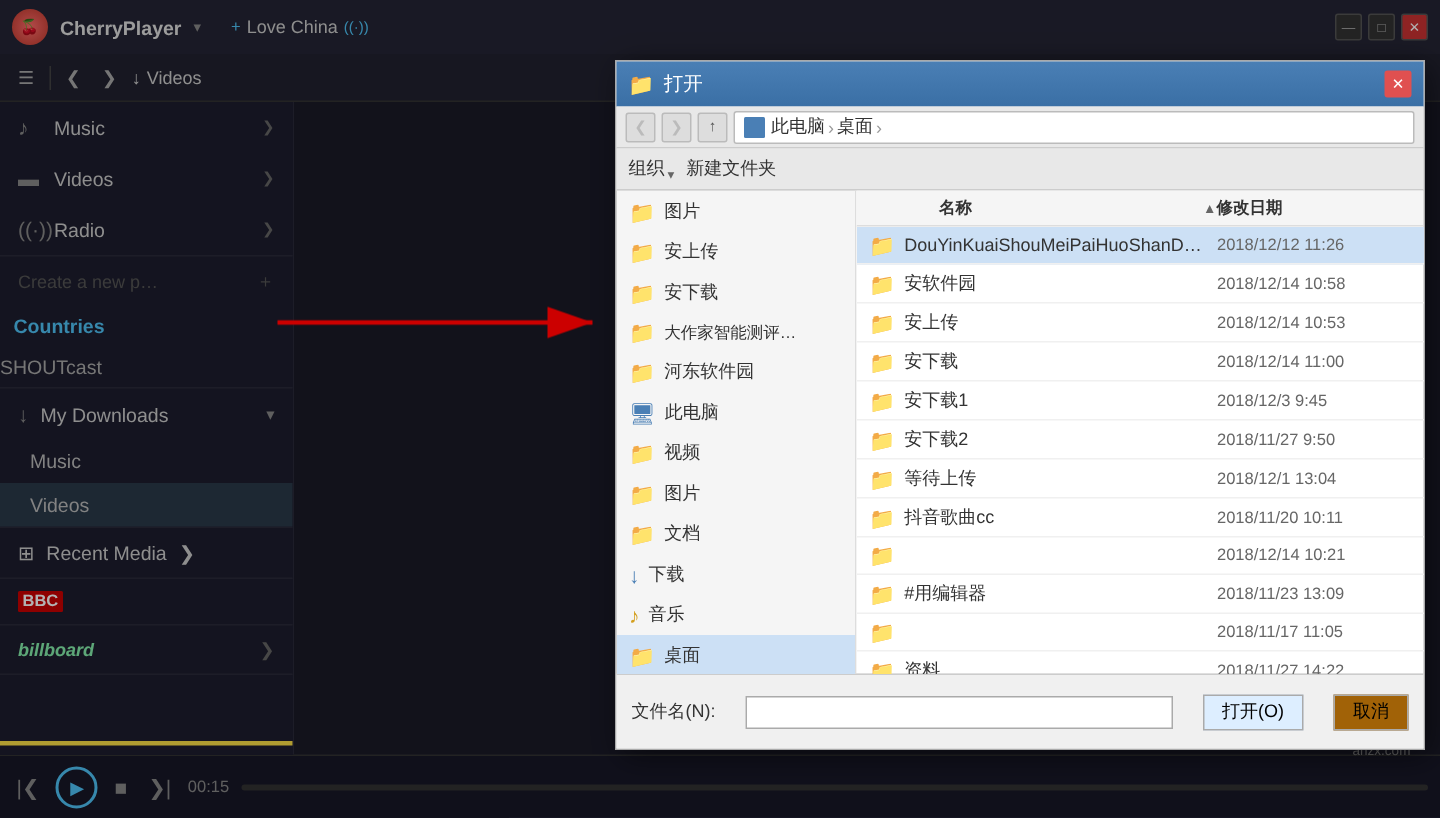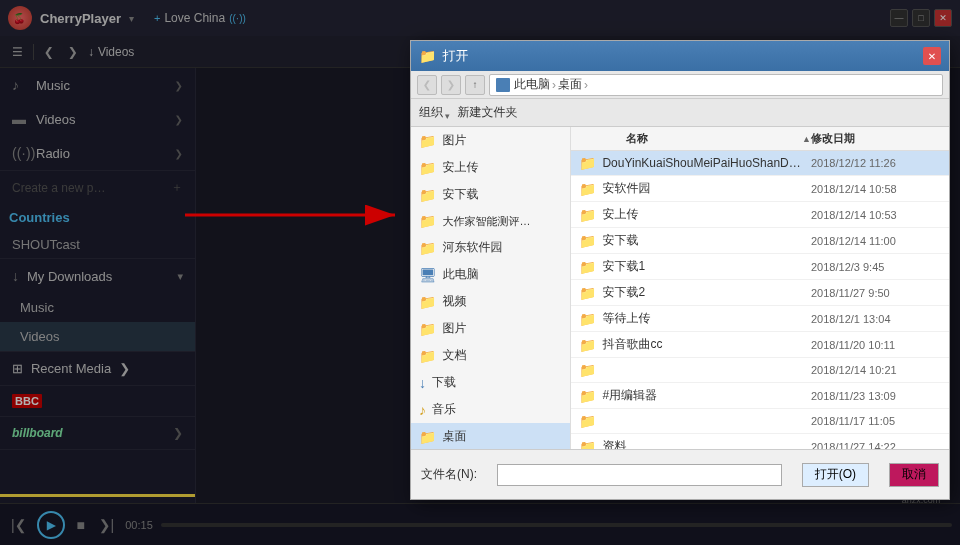--- a/index.html
+++ b/index.html
@@ -134,21 +134,21 @@
 
     .sidebar-countries {
       padding: 6px 9px;
       color: #4fc3f7;
       font-size: 13px;
       font-weight: 600;
       cursor: pointer;
     }
 
     .sidebar-shout {
-      padding: 6px 12px;
+      padding: 6px 0;
       color: #aaa;
       font-size: 13px;
       cursor: pointer;
     }
 
     .sidebar-downloads {
       display: flex;
       align-items: center;
       padding: 9px 12px;
       color: #ccc;
@@ -440,21 +440,21 @@
       flex: 1;
       height: 22px;
       border: 1px solid #aaa;
       background: white;
       padding: 0 4px;
       font-size: 12px;
     }
     .dialog-action-btn {
       height: 24px;
       padding: 0 12px;
-      background: #be185d;
+      background: #a16207;
       border: 1px solid #aaa;
       font-size: 12px;
       cursor: pointer;
       white-space: nowrap;
     }
     .dialog-action-btn.primary {
       background: #ddeeff;
     }
 
     

